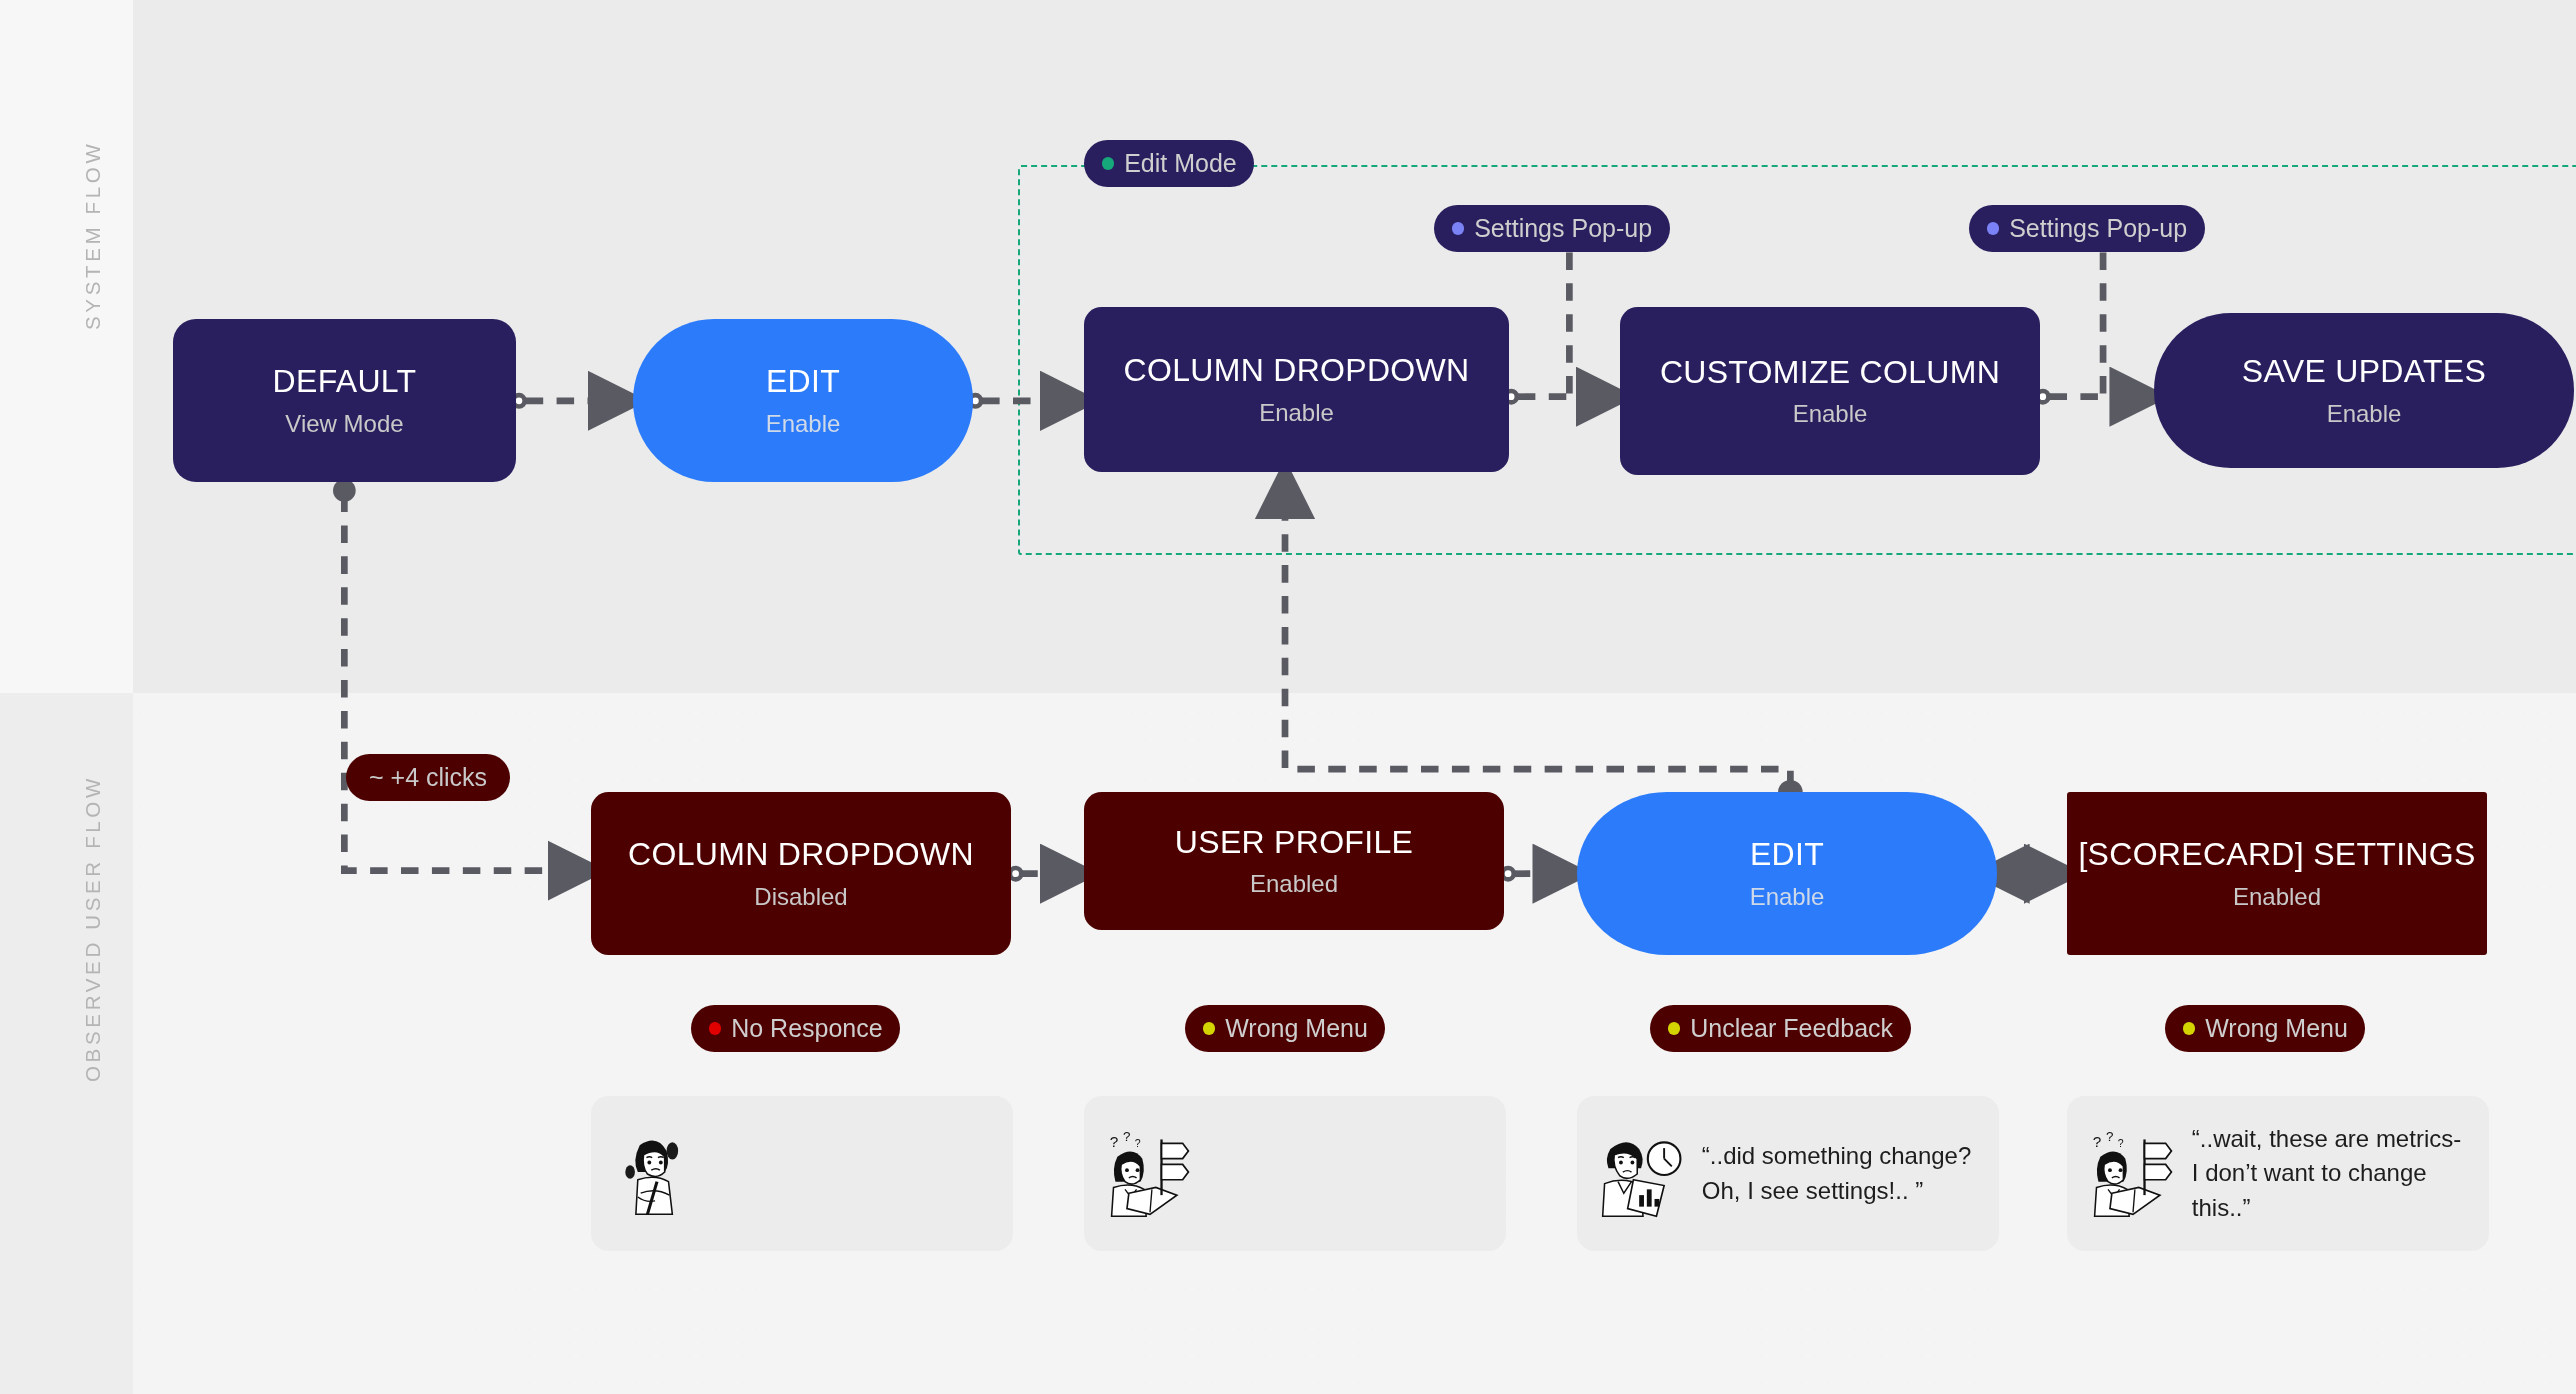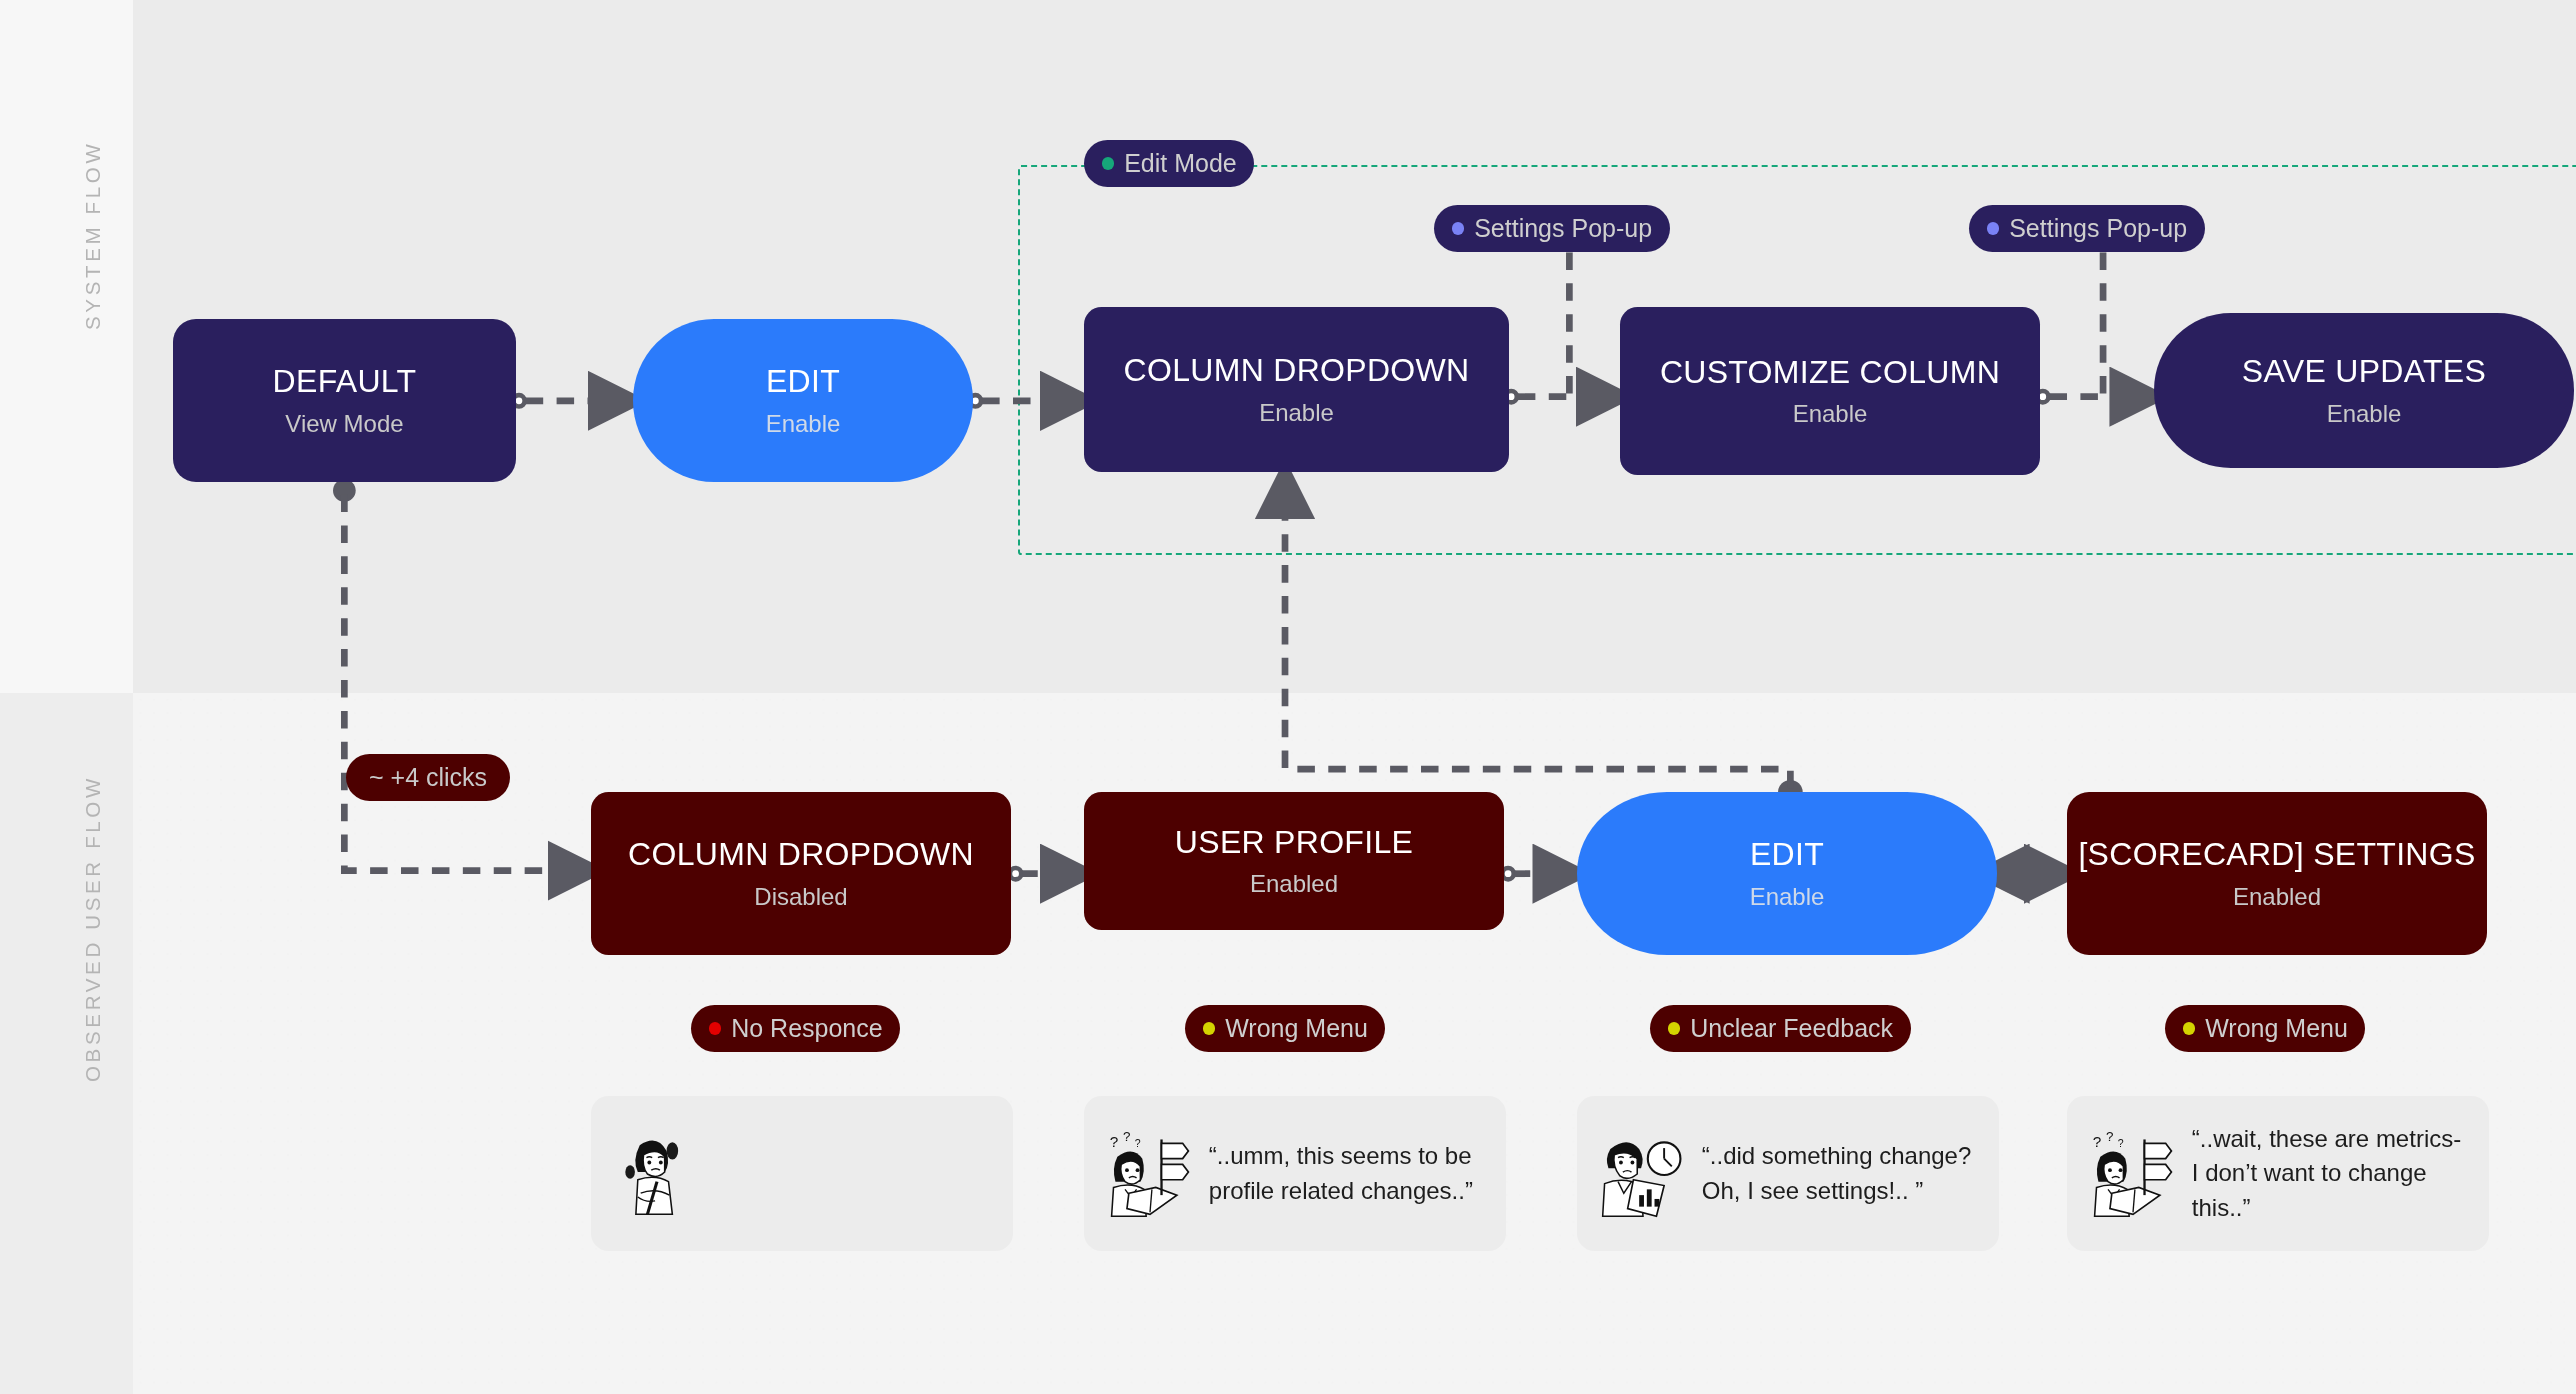--- a/index.html
+++ b/index.html
@@ -61,21 +61,21 @@
   #node-default        {left:173px; top:319px;  width:343px;  height:163px; border-radius:23px;}
   #node-edit-top       {left:633px;top:319px;  width:340px;  height:163px; border-radius:81px/81px;}
   #node-column-dropdown{left:1084px;top:307px;  width:425px;  height:165px; border-radius:17.5px;}
   #node-customize      {left:1620px;top:307px;  width:420px;  height:168px; border-radius:17.5px;}
   #node-save-updates   {left:2154px;top:313px;  width:420px;  height:155px; border-radius:77px;}
 
   
   #node-column-dropdown-2{left:591px;top:792px;width:420px;height:163px;border-radius:17.5px;}
   #node-user-profile     {left:1084px;top:792px;width:420px;height:138px;border-radius:17.5px;}
   #node-edit-bottom      {left:1577px;top:792px;width:420px;height:163px;border-radius:90px/81px;}
-  #node-scorecard        {left:2067px;top:792px;width:420px;height:163px;border-radius:22px;}
+  #node-scorecard        {left:2067px;top:792px;width:420px;height:163px;border-radius:3px;}
 
   
   .tag{
     position:absolute;display:flex;align-items:center;
     border-radius:515px;box-sizing:border-box;
     padding:0 17.5px;height:47px;white-space:nowrap;
   }
   .tag .dot{width:12.4px;height:12.4px;border-radius:50%;margin-right:10.3px;flex:0 0 auto;}
   .tag .tag-label{color:#cfcfcf;font-size:25px;line-height:1;}
   .tag.navy{background:#2a1f5e;}
@@ -295,21 +295,20 @@
       <circle cx="37" cy="46" r="2" fill="#111"></circle>
     <path d="M28 54 q4 -3 8 0" stroke="#111" stroke-width="1.5" fill="none"></path>
     <path d="M12 64 Q30 58 44 66 L46 94 L10 94 Z" fill="#fff" stroke="#111" stroke-width="1.6"></path>
     <path d="M24 66 L30 74 L36 66" stroke="#111" stroke-width="1.4" fill="none"></path>
     <path d="M28 70 L56 64 L78 72 L50 92 L26 86 Z" fill="#fff" stroke="#111" stroke-width="1.7"></path>
     <path d="M52 66 L50 90" stroke="#111" stroke-width="1.4" fill="none"></path>
     <line x1="62" y1="14" x2="62" y2="72" stroke="#111" stroke-width="2.4"></line>
     <path d="M62 18 L84 18 L90 26 L84 34 L62 34 Z" fill="#fff" stroke="#111" stroke-width="1.8"></path>
     <path d="M62 40 L84 40 L90 48 L84 56 L62 56 Z" fill="#fff" stroke="#111" stroke-width="1.8"></path>
   </svg>
-  <div class="quote-text">“..umm, this seems to be profile related changes..”</div>
 </div>
 
 <div class="quote-card" id="quote-card-3">
   <svg class="illus" viewBox="0 0 100 100" xmlns="http://www.w3.org/2000/svg">
     <circle cx="72" cy="34" r="17" fill="#fff" stroke="#111" stroke-width="2.2"></circle>
     <line x1="72" y1="34" x2="72" y2="23" stroke="#111" stroke-width="2"></line>
     <line x1="72" y1="34" x2="80" y2="42" stroke="#111" stroke-width="2"></line>
     <path d="M16 24 Q34 10 46 24 Q52 34 48 44 L14 44 Q10 34 16 24 Z" fill="#111"></path>
     <path d="M20 30 Q34 24 44 34 L44 50 Q34 58 26 52 Q18 42 20 30 Z" fill="#fff" stroke="#111" stroke-width="1.6"></path>
     <circle cx="27" cy="38" r="2" fill="#111"></circle>

